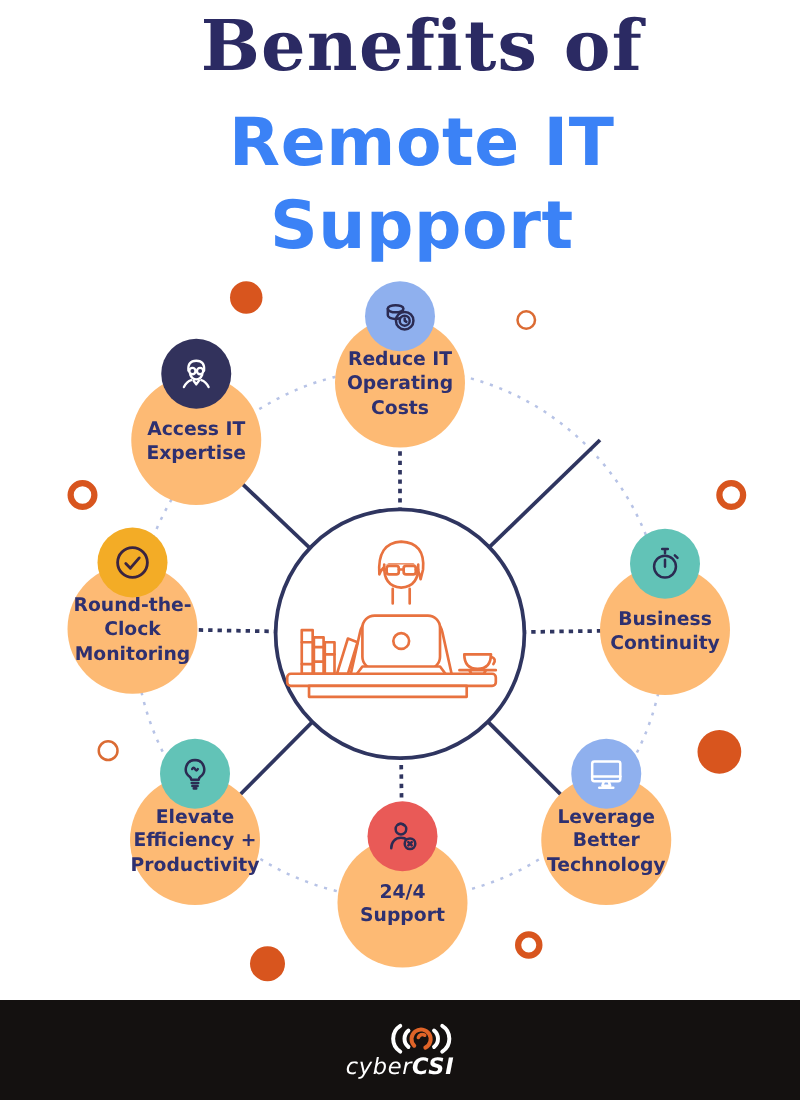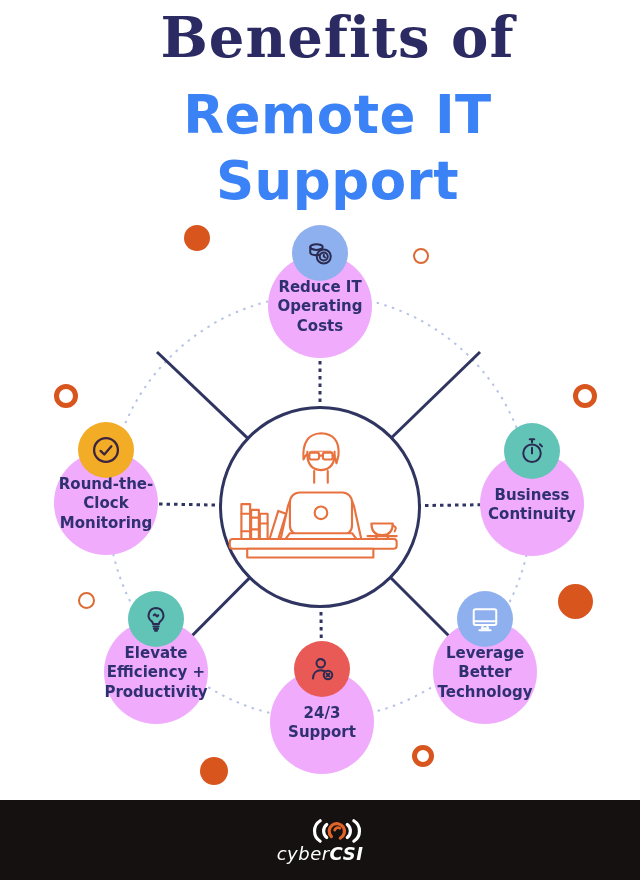--- a/index.html
+++ b/index.html
@@ -28,21 +28,21 @@
   .center-circle{
     position:absolute;left:219px;top:406px;width:202px;height:202px;
     border-radius:50%;background:#ffffff;border:3px solid #2F3560;
     box-sizing:border-box;z-index:2;
   }
   .center-circle svg{position:absolute;left:0;top:0;}
 
   
   .bubble{
     position:absolute;width:104px;height:104px;border-radius:50%;
-    background:#f0abfc;z-index:2;
+    background:#fdba74;z-index:2;
     display:flex;align-items:center;justify-content:center;
   }
   .bubble-label{
     white-space:pre-line;text-align:center;font-weight:bold;
     font-size:15px;line-height:1.28;color:#2E3070;width:160px;margin-top:2px;
   }
   .icon-circle{
     position:absolute;left:50%;top:-29px;margin-left:-28px;
     width:56px;height:56px;border-radius:50%;z-index:3;
     display:flex;align-items:center;justify-content:center;
@@ -195,21 +195,21 @@
   <div class="bubble b4">
     <div class="icon-circle" style="background: rgb(233, 90, 87);">
       <svg width="30" height="30" viewBox="0 0 24 24" fill="none" stroke="#2B2B52" stroke-width="1.6" stroke-linecap="round" stroke-linejoin="round">
         <circle cx="11" cy="7.4" r="3.4"></circle>
         <path d="M9 4.6 q2 -1.4 4 .4"></path>
         <path d="M4.8 19.6 c0 -4.2 2.7 -6.6 6.2 -6.6 1.6 0 3 .5 4.1 1.4"></path>
         <circle cx="16.8" cy="16.8" r="3.4" fill="#E95A57"></circle>
         <path d="M15.7 15.7 l2.2 2.2 M17.9 15.7 l-2.2 2.2"></path>
       </svg>
     </div>
-    <div class="bubble-label">24/3
+    <div class="bubble-label">24/4
 Support</div>
   </div>
 
   <div class="bubble b5">
     <div class="icon-circle" style="background: rgb(98, 195, 183);">
       <svg width="30" height="30" viewBox="0 0 24 24" fill="none" stroke="#2B2B52" stroke-width="1.6" stroke-linecap="round" stroke-linejoin="round">
         <path d="M12 3.2 a5.9 5.9 0 0 1 3.4 10.7 c-.6 .5 -1 1.2 -1 2 H9.6 c0 -.8 -.4 -1.5 -1 -2 A5.9 5.9 0 0 1 12 3.2 Z"></path>
         <path d="M10.2 9 q.9 -1.8 1.8 0 q.9 1.8 1.8 0"></path>
         <path d="M9.9 17.9 h4.2 M10.3 19.8 h3.4 M11.2 21.4 h1.6"></path>
       </svg>
@@ -224,20 +224,35 @@
       <svg width="34" height="34" viewBox="0 0 24 24" fill="none" stroke="#3A2440" stroke-width="1.6" stroke-linecap="round" stroke-linejoin="round">
         <circle cx="12" cy="12" r="8.4"></circle>
         <path d="M8.2 12.6 l2.6 2.6 5 -5.8"></path>
       </svg>
     </div>
     <div class="bubble-label">Round-the-
 Clock
 Monitoring</div>
   </div>
 
+  <div class="bubble b7">
+    <div class="icon-circle" style="background: rgb(50, 50, 92);">
+      <svg width="32" height="32" viewBox="0 0 24 24" fill="none" stroke="#ffffff" stroke-width="1.4" stroke-linecap="round" stroke-linejoin="round">
+        <path d="M7.3 10.2 q-.6 -6 4.7 -6 q5.3 0 4.7 6"></path>
+        <circle cx="9.7" cy="10.4" r="1.9"></circle>
+        <circle cx="14.3" cy="10.4" r="1.9"></circle>
+        <path d="M11.6 10.4 h.8"></path>
+        <path d="M8.4 12.6 q1.2 2.8 3.6 2.8 q2.4 0 3.6 -2.8"></path>
+        <path d="M4.6 20 q1.6 -3.4 4.4 -4.2 M19.4 20 q-1.6 -3.4 -4.4 -4.2"></path>
+        <path d="M10.4 16.2 l1.6 2.2 1.6 -2.2"></path>
+      </svg>
+    </div>
+    <div class="bubble-label">Access IT
+Expertise</div>
+  </div>
 
   <div class="footer">
     <div class="logo">
       <svg class="logo-mark" width="62" height="28" viewBox="0 0 62 30" fill="none">
         <path d="M13 4 A13 13 0 0 0 13 26" stroke="#ffffff" stroke-width="3.4" stroke-linecap="round"></path>
         <path d="M20 8 A9 9 0 0 0 20 22" stroke="#ffffff" stroke-width="3.4" stroke-linecap="round"></path>
         <path d="M49 4 A13 13 0 0 1 49 26" stroke="#ffffff" stroke-width="3.4" stroke-linecap="round"></path>
         <path d="M42 8 A9 9 0 0 1 42 22" stroke="#ffffff" stroke-width="3.4" stroke-linecap="round"></path>
         <path d="M25 21 A8.2 8.2 0 1 1 34.5 22.6" stroke="#E06428" stroke-width="3.4" stroke-linecap="round"></path>
         <path d="M28.5 14 A3.6 3.6 0 0 1 34 12" stroke="#E06428" stroke-width="3" stroke-linecap="round"></path>

